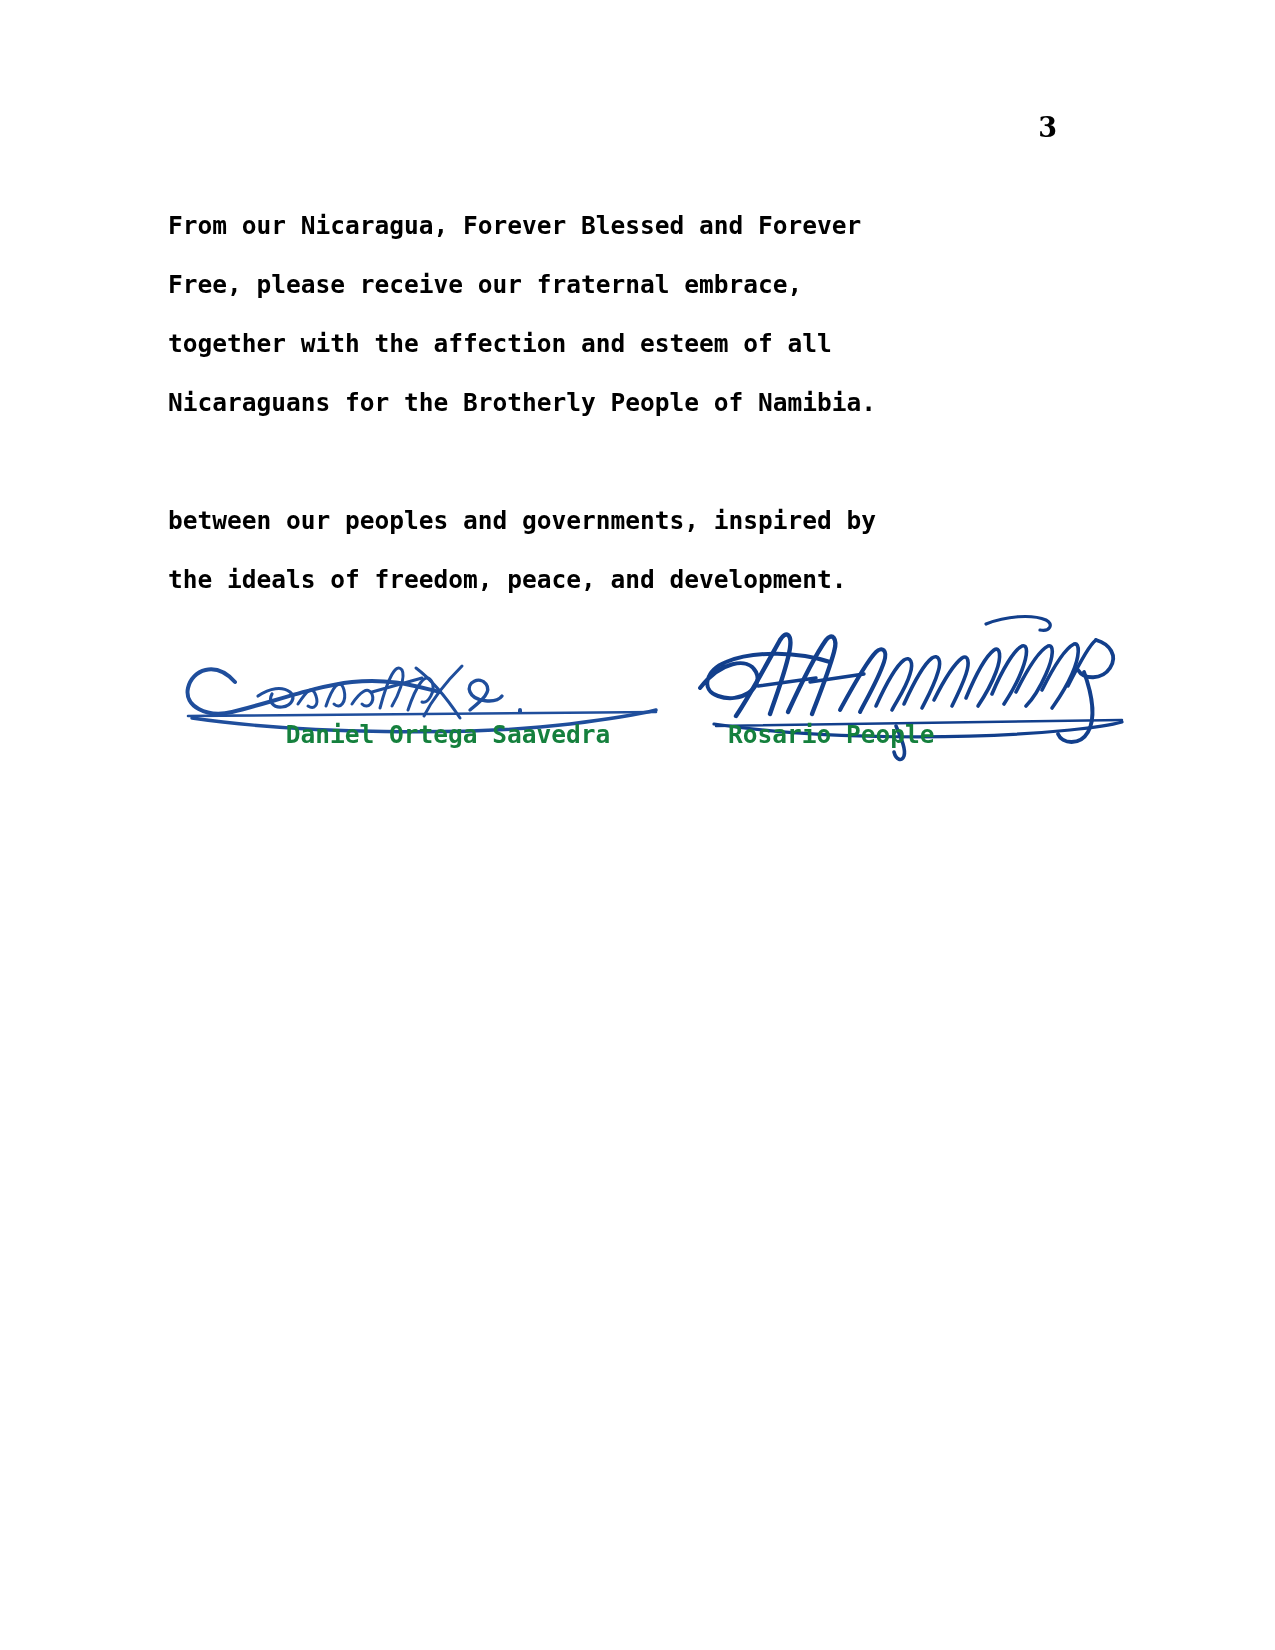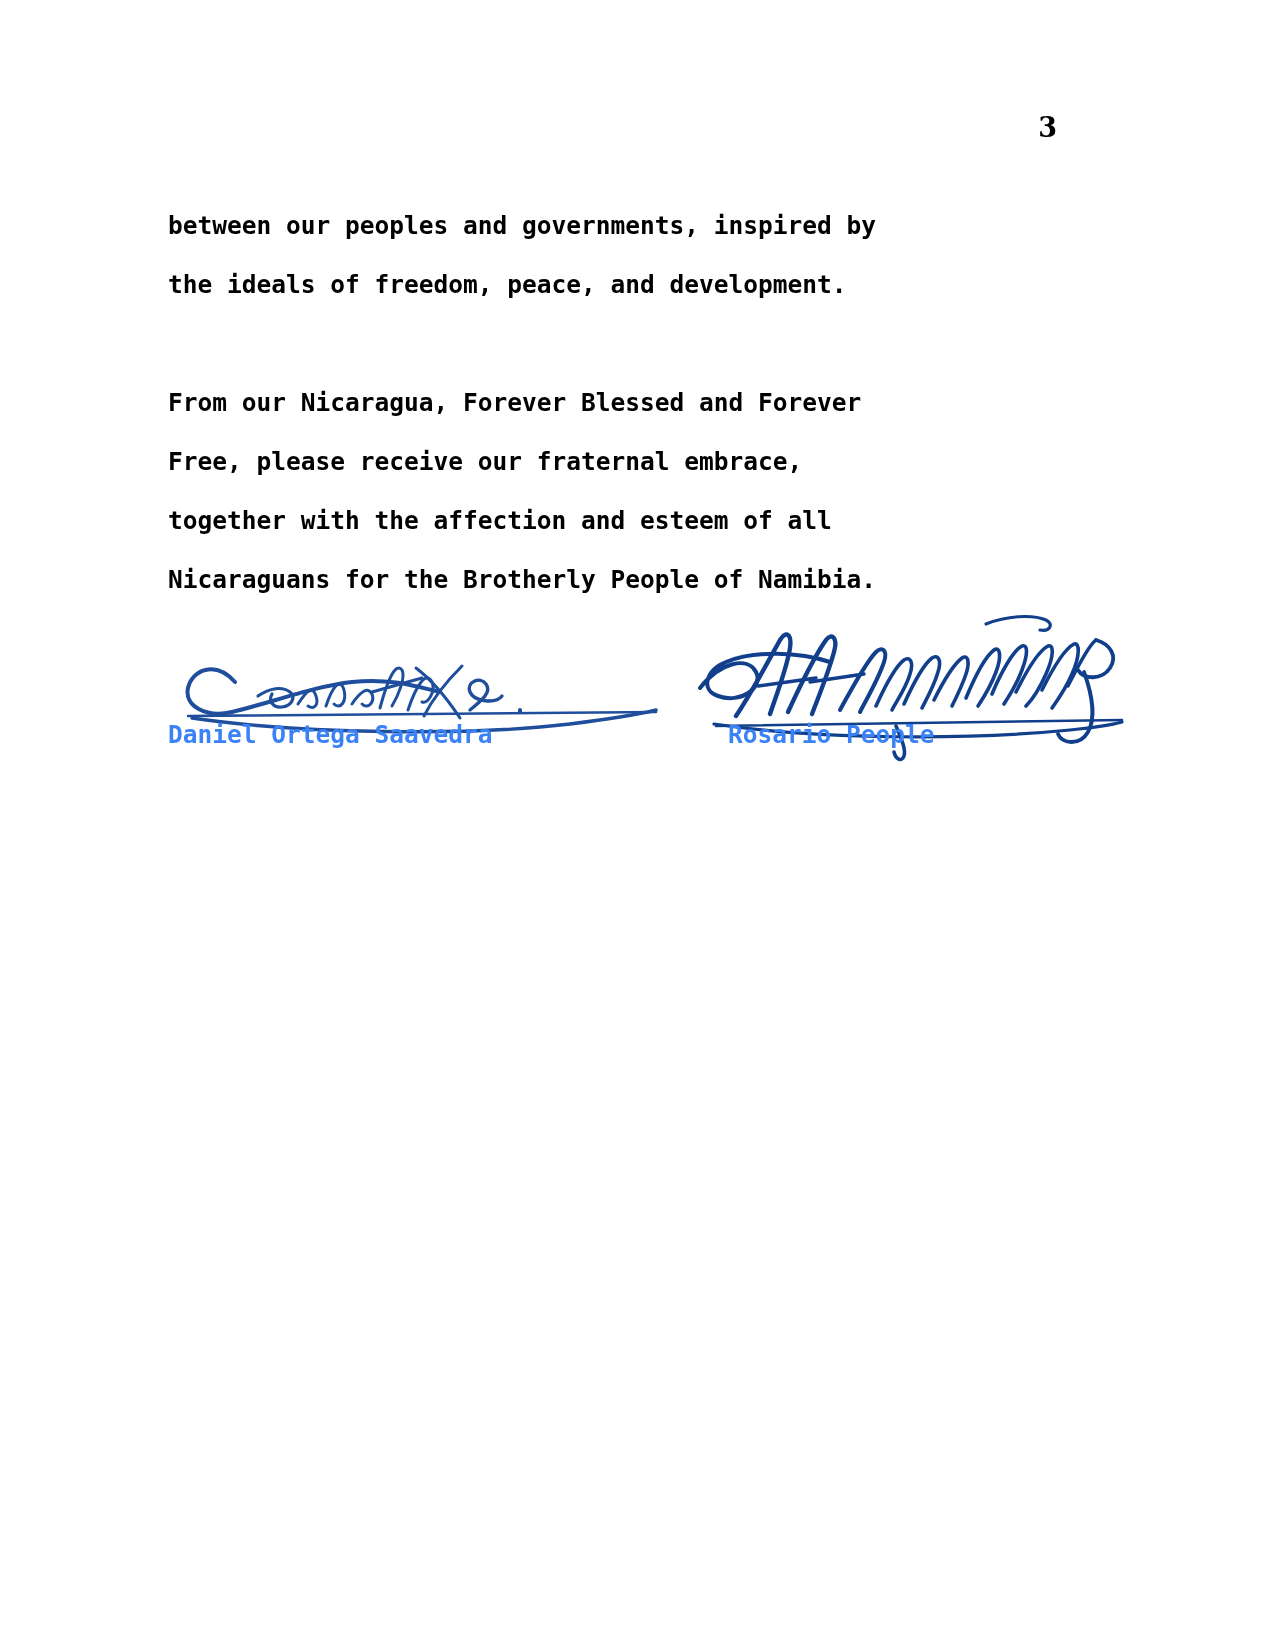--- a/index.html
+++ b/index.html
@@ -63,46 +63,47 @@
     top: 720px;
     left: 168px;
     width: 900px;
     display: flex;
     flex-direction: row;
   }
   .sig-name {
     font-family: "DejaVu Sans Mono", monospace;
     font-size: 24.5px;
     font-weight: bold;
-    color: #3b82f6;
+    color: #15803d;
     white-space: pre;
+    text-align: center;
   }
   .sig-name.left {
     width: 560px;
   }
 </style>
 </head>
 <body>
 
 <div class="page">
 
   <div class="page-number">3</div>
 
   <div class="body-text">
 
     <div class="para">
-      <div>between our peoples and governments, inspired by</div>
-      <div class="last-line">the ideals of freedom, peace, and development.</div>
-    </div>
-
-    <div class="para">
       <div>From our Nicaragua, Forever Blessed and Forever</div>
       <div>Free, please receive our fraternal embrace,</div>
       <div>together with the affection and esteem of all</div>
       <div class="last-line">Nicaraguans for the Brotherly People of Namibia.</div>
+    </div>
+
+    <div class="para">
+      <div>between our peoples and governments, inspired by</div>
+      <div class="last-line">the ideals of freedom, peace, and development.</div>
     </div>
 
   </div>
 
   <div class="signature-block">
     <svg class="sig-svg" width="1000" height="200" viewBox="0 0 1000 200">
 
       <g fill="none" stroke="#1f4e9c" stroke-linecap="round" stroke-linejoin="round">
         <path d="M95 82 C 75 60, 52 70, 48 88 C 44 106, 66 118, 92 112 C 130 103, 175 86, 212 82 C 250 78, 275 86, 300 92" stroke-width="4"></path>
         <path d="M118 96 C 130 88, 142 86, 150 92 C 156 97, 152 106, 142 107 C 133 108, 128 101, 132 94" stroke-width="3.2"></path>

